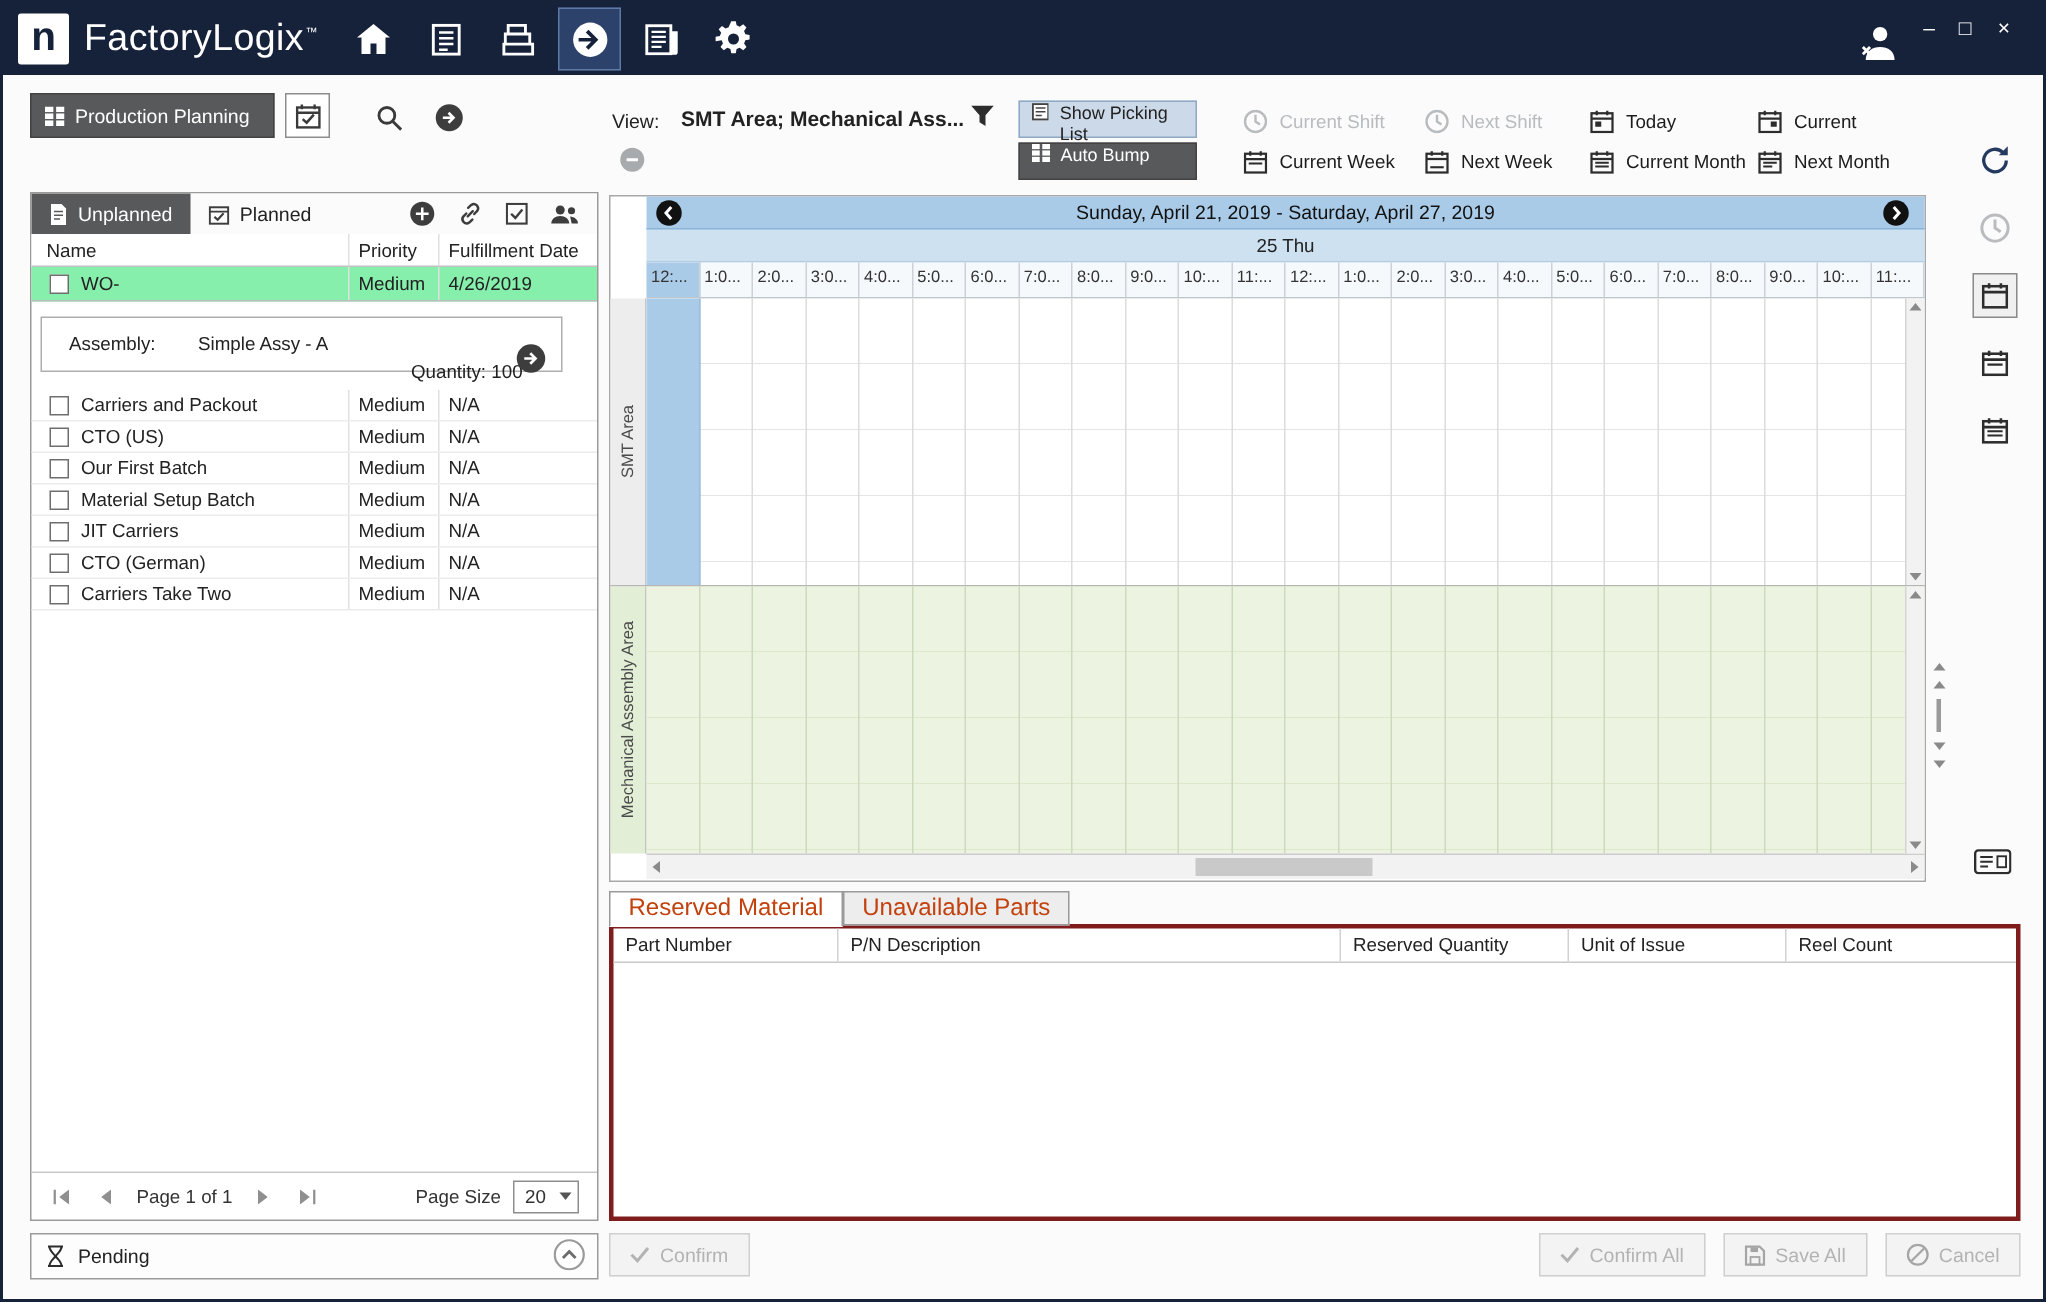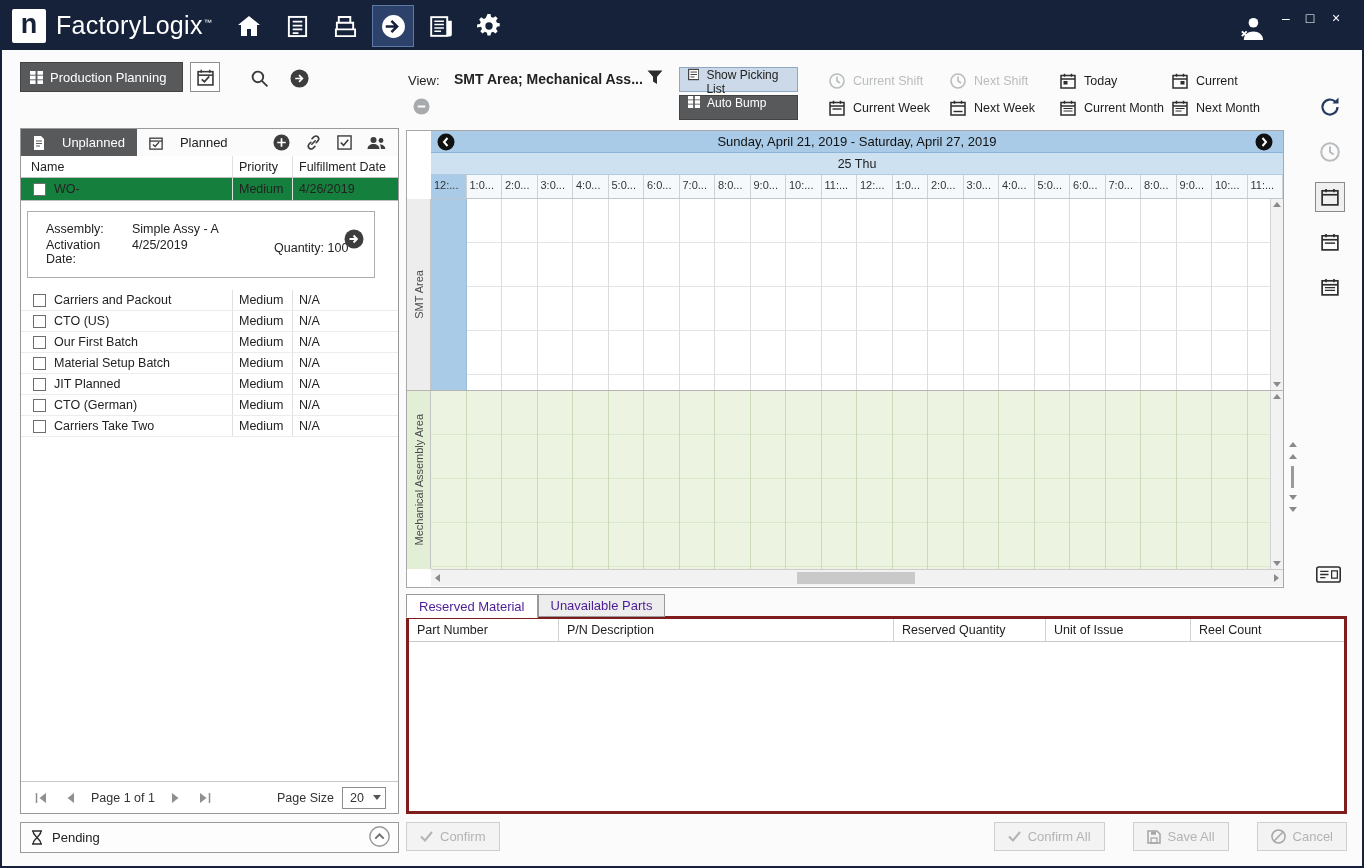--- a/index.html
+++ b/index.html
@@ -23,30 +23,30 @@
 
 .lp-header{position:absolute;left:18px;top:60px;width:379px;height:34px}
 .pp-btn{position:absolute;left:0;top:0;width:163px;height:30px;background:#58595a;border:1px solid #434343;color:#fff;display:flex;align-items:center;gap:7px;padding:0 9px;font-size:13px}
 .sq-btn{position:absolute;top:0;width:30px;height:30px;background:#fff;border:1px solid #8d8d8d;display:flex;align-items:center;justify-content:center}
 .cal-btn{left:170px}
 .icon-plain{position:absolute;top:5px;width:26px;height:22px;display:flex;align-items:center;justify-content:center;background:none;border:none}
 .search-btn{left:226px}.go-btn{left:266px}
 
 .left-panel{position:absolute;left:18px;top:126px;width:379px;height:686px;border:1px solid #9a9a9a;background:#fff;display:flex;flex-direction:column}
 .lp-tabs{height:27px;display:flex;align-items:stretch;background:#fbfbfb}
-.lp-tab{display:flex;align-items:center;gap:17px;padding:0 12px;font-size:13px}
+.lp-tab{display:flex;align-items:center;gap:7px;padding:0 12px;font-size:13px}
 .lp-tab.sel{background:#58595a;color:#fff}
 .lp-tab-icons{margin-left:auto;display:flex;align-items:center;gap:15px;padding-right:12px}
 .lp-cols{height:22px;display:flex;border-bottom:1px solid #c2c2c2;font-size:12.5px;color:#222;background:#fff}
 .c-name{width:212px;border-right:1px solid #e0e0e0;display:flex;align-items:center;gap:8px;padding-left:12px;overflow:hidden;white-space:nowrap}
 .lp-cols .c-name{padding-left:10px}
 .c-pri{width:60px;border-right:1px solid #e0e0e0;display:flex;align-items:center;padding-left:6px}
 .c-date{flex:1;display:flex;align-items:center;padding-left:6px}
 .wo-row{height:21px;display:flex;border-bottom:1px solid #ececec;font-size:12.5px}
-.wo-row.sel{background:#15803d;height:23px;border-bottom:1px solid #bdbdbd}
+.wo-row.sel{background:#86efac;height:23px;border-bottom:1px solid #bdbdbd}
 .cb{width:13px;height:13px;border:1px solid #6e6e6e;background:#fff;flex:0 0 auto}
 .detail-card{margin:10px 23px 12px 6px;border:1px solid #aeaeae;background:#fff;position:relative;padding:8px 10px 9px 18px;font-size:12.5px}
 .dc-row{display:flex;margin:2px 0}
 .dc-lab{width:86px;color:#222}
 .dc-val{color:#222}
 .dc-qty{position:absolute;left:246px;top:29px}
 .dc-go{position:absolute;right:10px;top:17px}
 .lp-fill{flex:1}
 .lp-pager{height:32px;border-top:1px solid #c8c8c8;display:flex;align-items:center;padding:0 12px;gap:13px;font-size:12.5px;color:#333}
 .pgbtn{display:flex;align-items:center;justify-content:center;width:16px;height:16px}
@@ -101,32 +101,32 @@
 
 .splitter{position:absolute;left:1284px;top:440px;width:13px;height:130px;display:flex;flex-direction:column;align-items:center;gap:7px;color:#8a8a8a;font-size:8px}
 .splitter .bar{width:3px;height:22px;background:#9a9a9a}
 .rail{position:absolute;left:1308px;top:90px;width:40px;display:flex;flex-direction:column;align-items:center;gap:15px}
 .rail-btn{width:30px;height:30px;display:flex;align-items:center;justify-content:center}
 .rail-btn.sel{border:1px solid #8a8a8a;background:#f0f0f0}
 .card-btn{position:absolute;left:1310px;top:560px;width:32px;height:24px;display:flex;align-items:center;justify-content:center}
 
 
 .bp-tabs{position:absolute;left:404px;top:592px;height:23px;display:flex;z-index:2}
-.bp-tab{display:flex;align-items:center;padding:0 12px;font-size:13px;border:1px solid #9a9a9a;background:#ededed;color:#4c1d95}
+.bp-tab{display:flex;align-items:center;padding:0 12px;font-size:16px;border:1px solid #9a9a9a;background:#ededed;color:#c2410c}
 .bp-tab.sel{background:#fff;border-bottom:1px solid #fff;height:24px}
 .bp-panel{position:absolute;left:404px;top:614px;width:941px;height:198px;border:3px solid #7f1d1d;background:#fff}
 .bp-cols{height:23px;display:flex;border-bottom:1px solid #c9c9c9;font-size:12.5px;color:#222}
 .bp-col{display:flex;align-items:center;padding-left:8px;border-right:1px solid #d2d2d2;overflow:hidden;white-space:nowrap}
 .bp-col.w1{width:150px}.bp-col.w2{width:335px}.bp-col.w3{width:152px}.bp-col.w4{width:145px}.bp-col.w5{flex:1;border-right:none}
 
 
 .footer{position:absolute;left:404px;top:819px;width:941px;height:31px;display:flex;align-items:center}
 .fbtn{height:29px;display:inline-flex;align-items:center;gap:7px;padding:4px 13px;background:#f3f3f3;border:1px solid #cfcfcf;color:#b3b3b3;font-size:13px}
 .fspace{flex:1}
-.fgroup{display:flex;gap:28px}
+.fgroup{display:flex;gap:12px}
 </style>
 </head>
 <body>
 
 <div class="window">
 
   <div class="topbar">
     <div class="logo-box">
         <span>n</span>
       </div>
@@ -273,24 +273,20 @@
         </div>
       <div class="c-pri">Medium</div>
       <div class="c-date">4/26/2019</div>
     </div>
 
     <div class="detail-card">
       <div class="dc-row">
         <span class="dc-lab">Assembly:</span>
         <span class="dc-val">Simple Assy - A</span>
       </div>
-      <div class="dc-row">
-        <span class="dc-lab">Activation Date:</span>
-        <span class="dc-val">4/25/2019</span>
-      </div>
       <div class="dc-qty">
         <span>Quantity:</span>
         <span>100</span>
       </div>
       <div class="dc-go">
         <svg width="20" height="20" viewBox="0 0 20 20">
             <circle cx="10" cy="10" r="9.5" fill="#3d3d3d"></circle>
             <path d="M5.5 10h7M9.5 6.5 13 10l-3.5 3.5" fill="none" stroke="#fff" stroke-width="1.8"></path>
           </svg>
       </div>
@@ -325,21 +321,21 @@
           <div class="c-name">
             <span class="cb"></span>
             <span class="nm">Material Setup Batch</span>
           </div>
           <div class="c-pri">Medium</div>
           <div class="c-date">N/A</div>
         </div>
         <div class="wo-row">
           <div class="c-name">
             <span class="cb"></span>
-            <span class="nm">JIT Planned</span>
+            <span class="nm">JIT Carriers</span>
           </div>
           <div class="c-pri">Medium</div>
           <div class="c-date">N/A</div>
         </div>
         <div class="wo-row">
           <div class="c-name">
             <span class="cb"></span>
             <span class="nm">CTO (German)</span>
           </div>
           <div class="c-pri">Medium</div>

